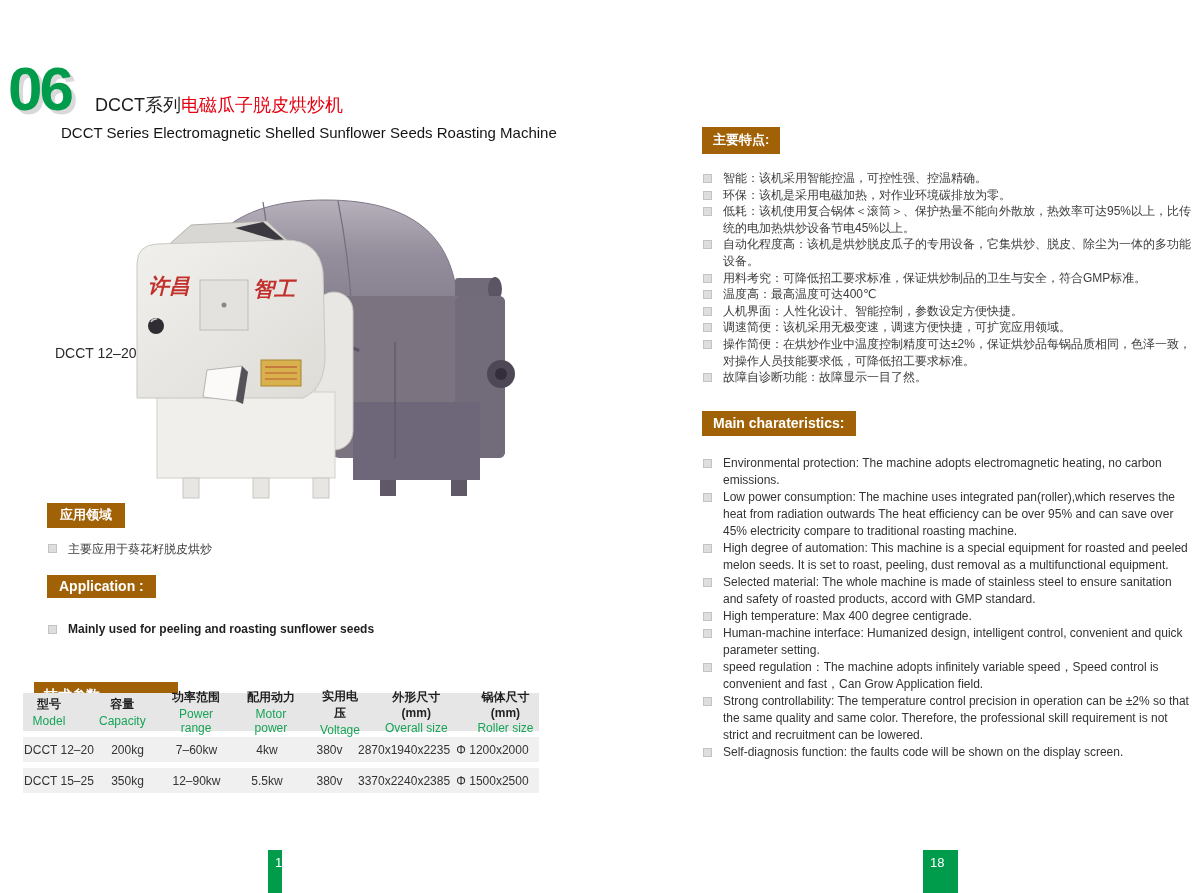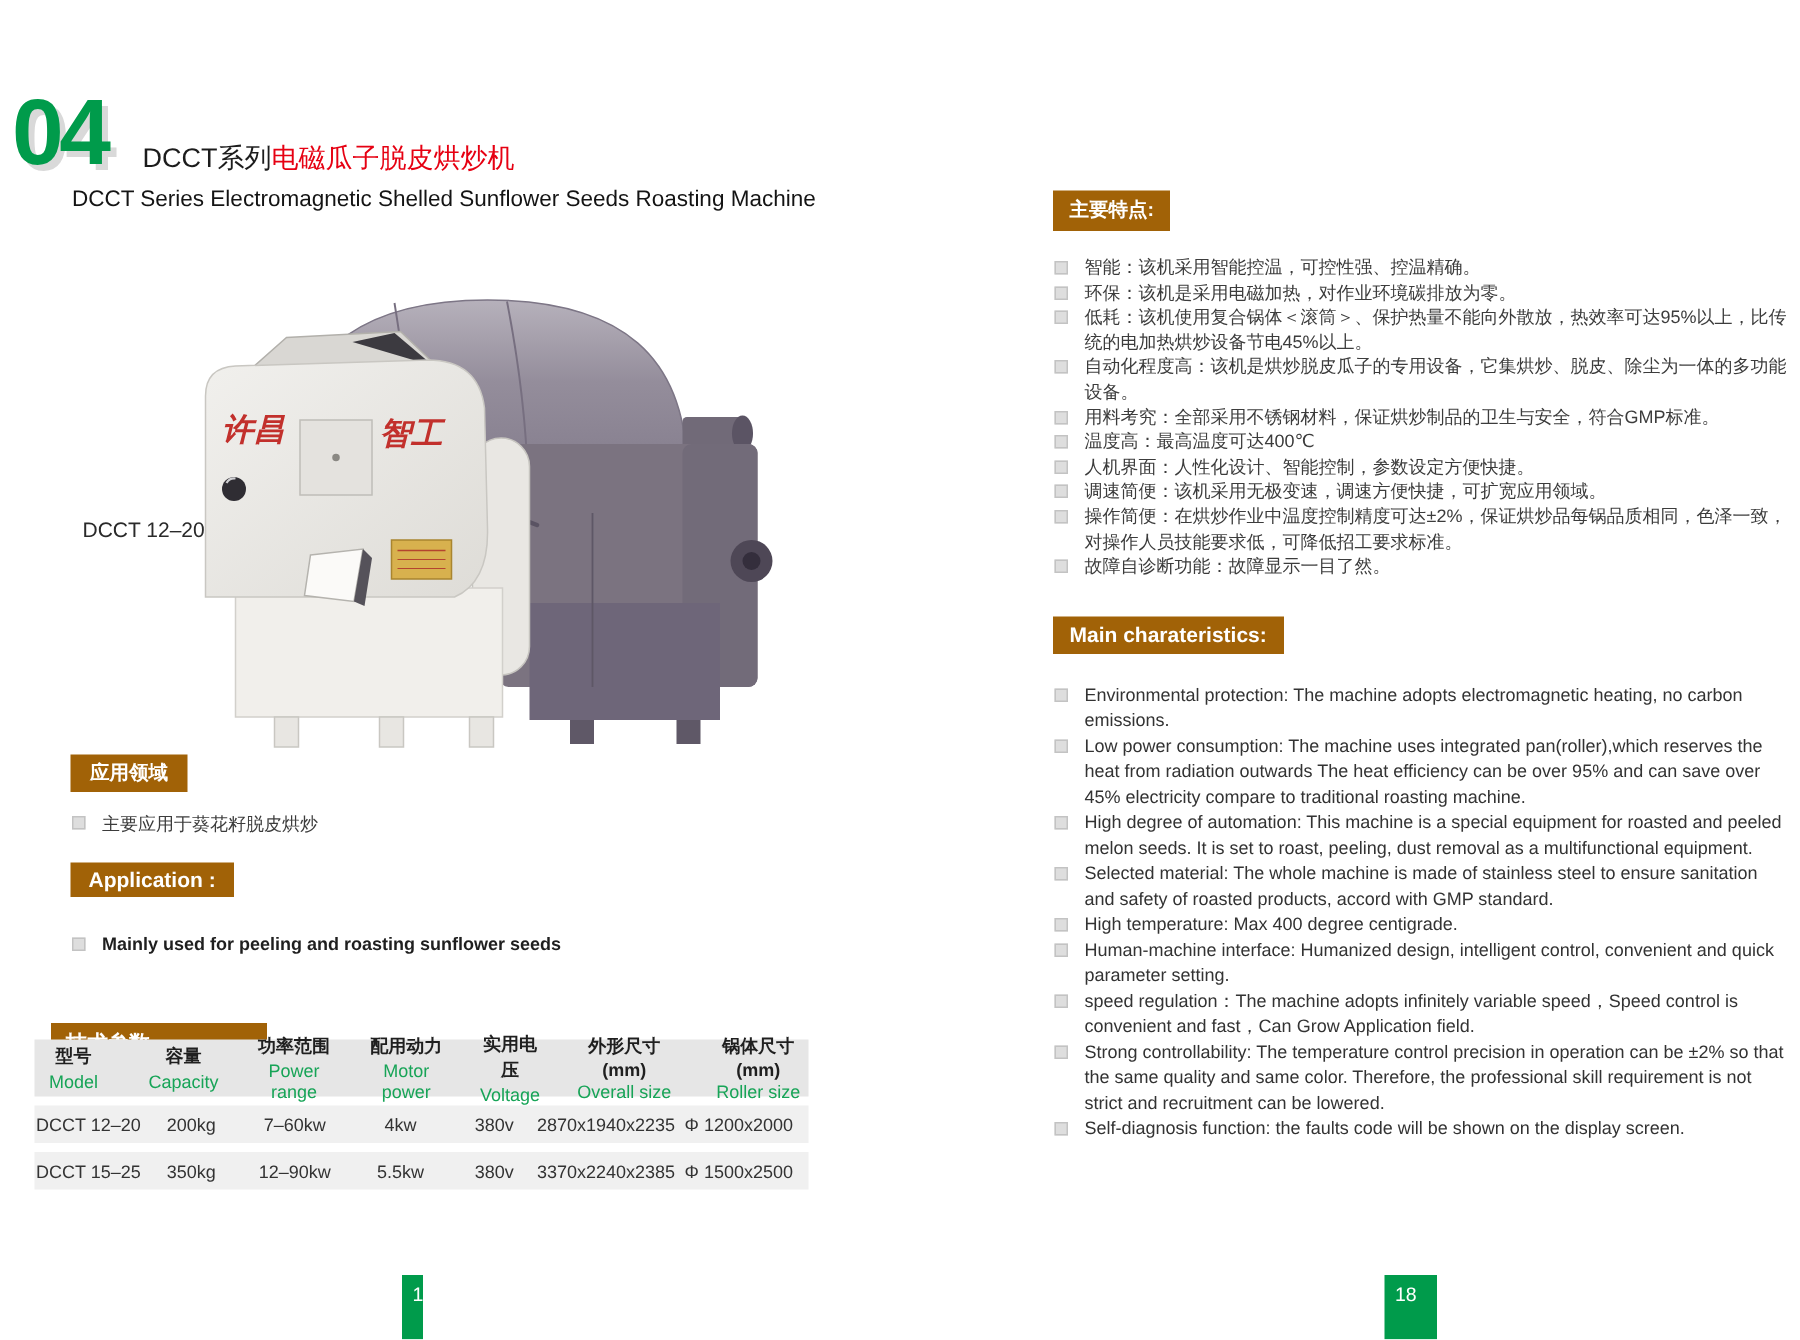--- a/index.html
+++ b/index.html
@@ -7,21 +7,21 @@
     position:relative; width:1200px; height:893px; background:#ffffff; overflow:hidden;
     font-family:"Liberation Sans","DejaVu Sans",sans-serif; color:#3c3c3c;
   }
   
   .big-num {
     position:absolute; left:8px; top:58px; font-size:62px; line-height:1;
     font-weight:800; letter-spacing:-3px; color:#009B4B; text-shadow:4px 4px 0 #d9d9d9;
   }
   .title-cn { position:absolute; left:95px; top:93px; font-size:18px; font-weight:400; color:#1c1c1c; }
   .title-cn .red { color:#E60012; }
-  .title-en { position:absolute; left:48px; top:124px; font-size:15px; color:#141414; }
+  .title-en { position:absolute; left:61px; top:124px; font-size:15px; color:#141414; }
 
   
   .machine { position:absolute; left:95px; top:192px; width:480px; height:315px; }
   .model-label { position:absolute; left:55px; top:345px; font-size:14px; color:#2a2a2a; }
 
   
   .badge {
     position:absolute; background:#a16207; color:#fff; font-weight:700; white-space:nowrap;
   }
   #badge-app-cn   { left:47px;  top:503px; font-size:13px; padding:3px 13px 4px; }
@@ -67,21 +67,21 @@
     color:#fff; font-size:13px; box-sizing:border-box; padding:5px 0 0 7px;
   }
   #page-tab-left  { left:268px; }
   #page-tab-right { left:923px; width:35px; }
 </style>
 </head>
 <body>
 
 <div class="page">
 
-  <div class="big-num">04</div>
+  <div class="big-num">06</div>
   <div class="title-cn">
     <span>DCCT系列</span><span class="red">电磁瓜子脱皮烘炒机</span>
   </div>
   <div class="title-en">DCCT Series Electromagnetic Shelled Sunflower Seeds Roasting Machine</div>
 
   <div class="machine">
     <svg width="480" height="315" viewBox="0 0 480 315">
       <defs>
         <linearGradient id="gDrum" x1="0" y1="0" x2="0" y2="1">
           <stop offset="0" stop-color="#b6b1bb"></stop>
@@ -227,21 +227,21 @@
     <li>
         <span class="bullet"></span>
         <span>低耗：该机使用复合锅体＜滚筒＞、保护热量不能向外散放，热效率可达95%以上，比传统的电加热烘炒设备节电45%以上。</span>
       </li>
     <li>
         <span class="bullet"></span>
         <span>自动化程度高：该机是烘炒脱皮瓜子的专用设备，它集烘炒、脱皮、除尘为一体的多功能设备。</span>
       </li>
     <li>
         <span class="bullet"></span>
-        <span>用料考究：全部采用不锈钢材料，保证烘炒制品的卫生与安全，符合GMP标准。</span>
+        <span>用料考究：可降低招工要求标准，保证烘炒制品的卫生与安全，符合GMP标准。</span>
       </li>
     <li>
         <span class="bullet"></span>
         <span>温度高：最高温度可达400℃</span>
       </li>
     <li>
         <span class="bullet"></span>
         <span>人机界面：人性化设计、智能控制，参数设定方便快捷。</span>
       </li>
     <li>

